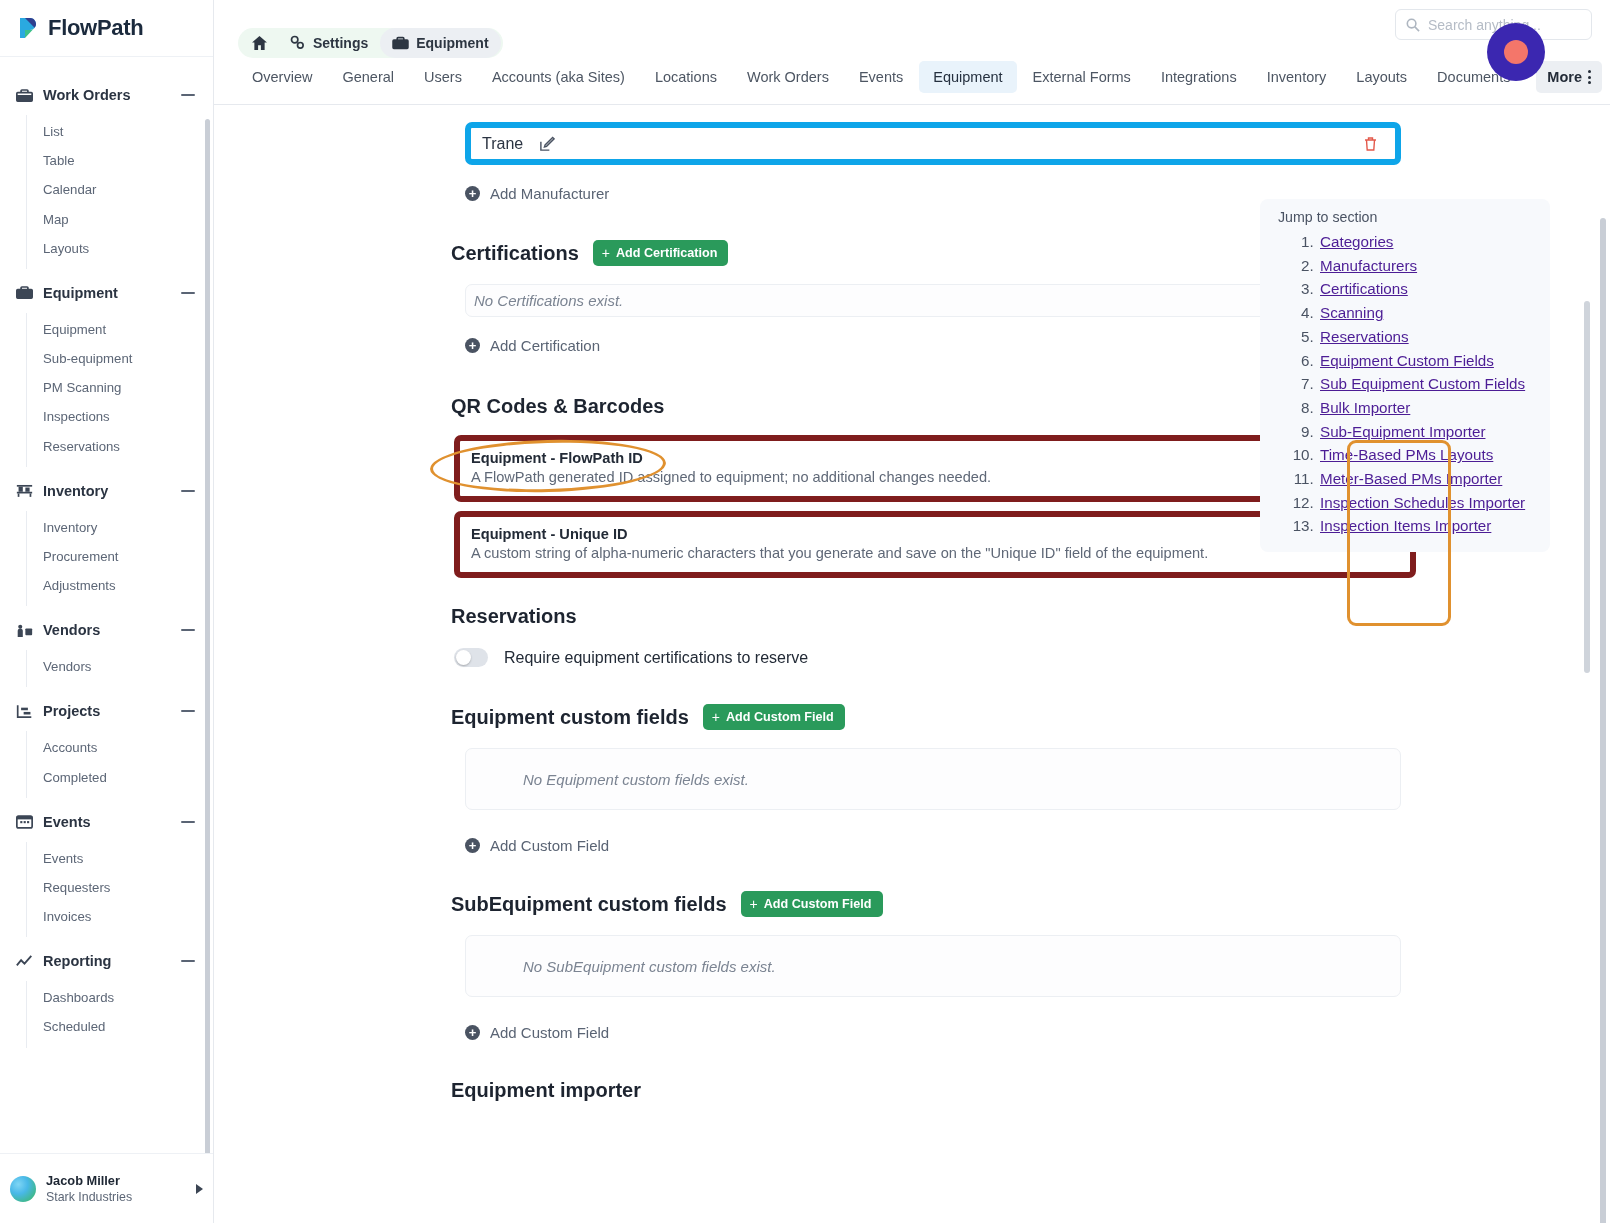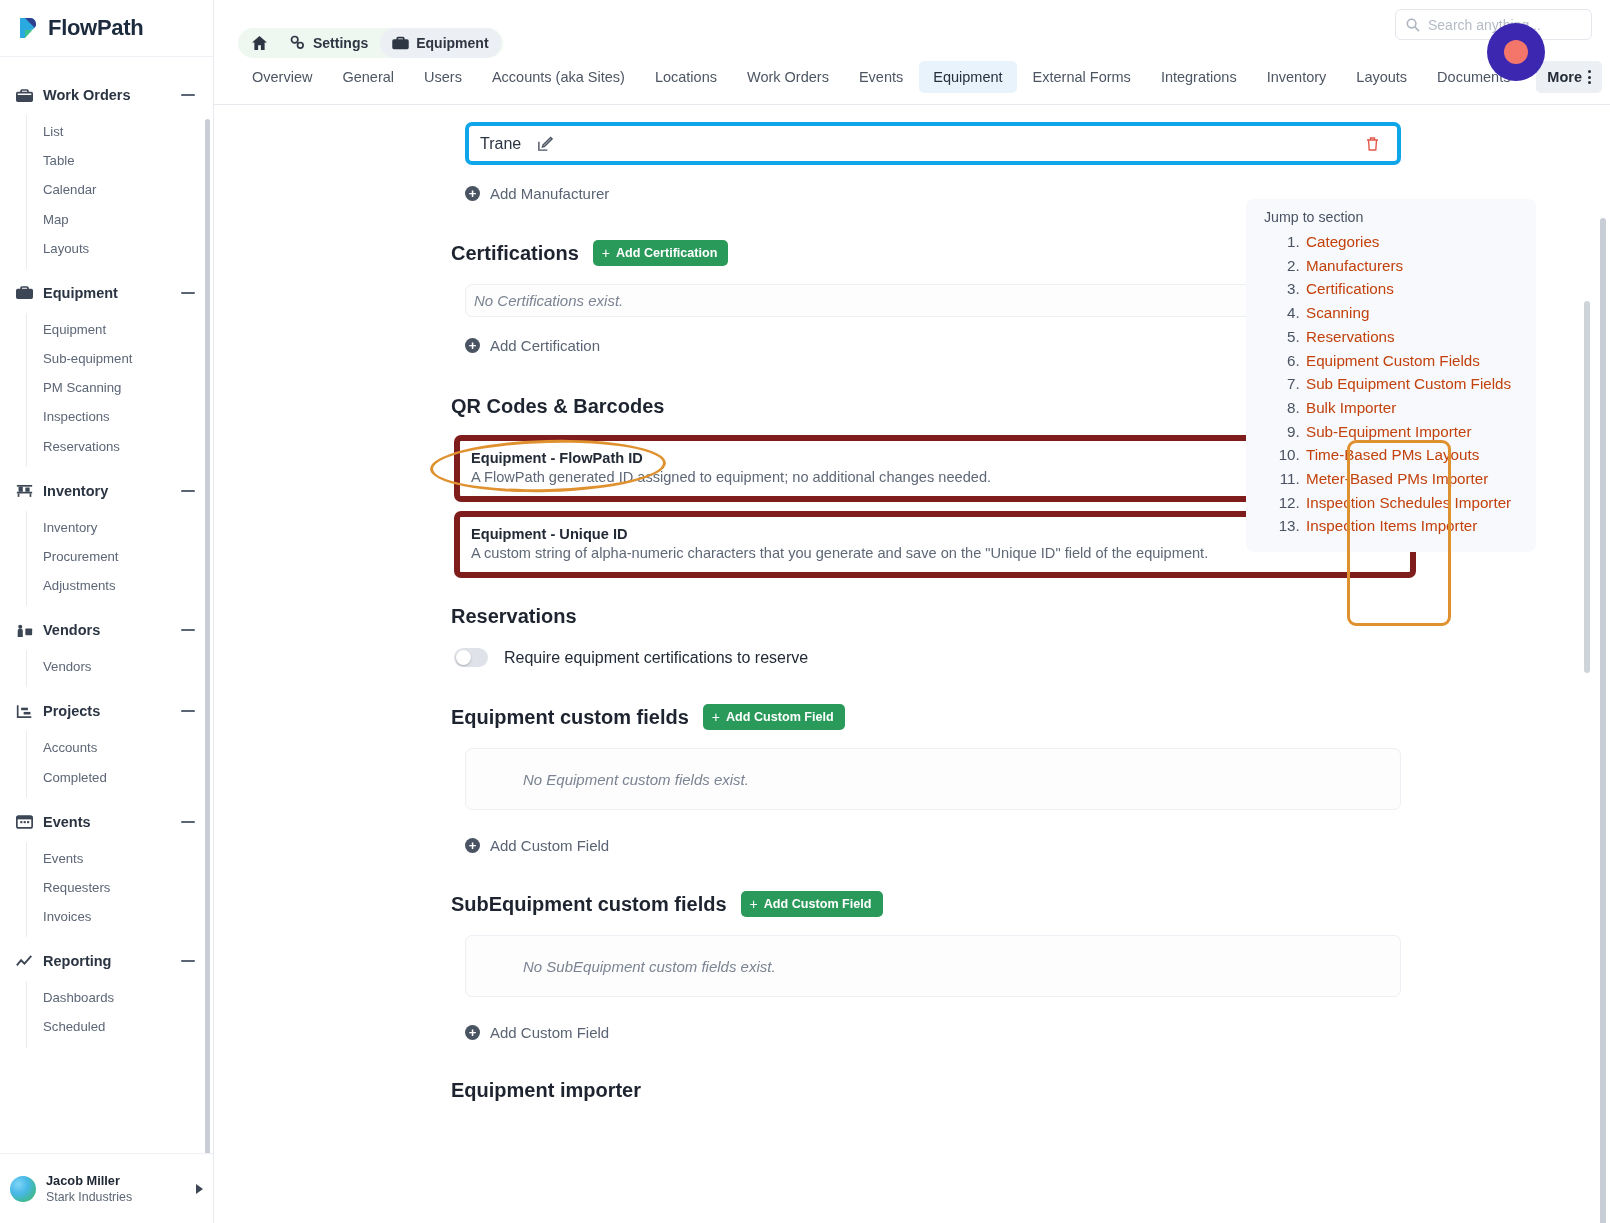--- a/index.html
+++ b/index.html
@@ -145,21 +145,21 @@
 
   
   .content {
     position: absolute; left: 0; right: 0; top: 106px; bottom: 0;
     overflow: hidden; background: #fff;
   }
   .content-inner { padding: 16px 0 0 0; position: relative; }
 
   .row-card {
     margin: 0 0 0 251px; width: 936px;
-    border: 4px solid #0ea5e9; border-radius: 7px;
+    border: 6px solid #0ea5e9; border-radius: 7px;
     height: 43px; display: flex; align-items: center;
     padding: 0 12px 0 11px;
   }
   .row-card .rname { font-size: 16px; color: #2b3442; }
   .pencil-btn {
     margin-left: 10px; width: 28px; height: 28px;
     display: flex; align-items: center; justify-content: center;
     border-radius: 5px; cursor: pointer; color: #4a5362;
   }
   .trash-btn {
@@ -230,37 +230,37 @@
   }
   .toggle::after {
     content: ""; position: absolute; left: 2px; top: 2px;
     width: 15px; height: 15px; border-radius: 50%; background: #fff;
     box-shadow: 0 1px 2px rgba(0,0,0,.25);
   }
   .toggle-label { font-size: 16px; color: #222a36; }
 
   
   .jump-panel {
-    position: absolute; right: 74px; top: 93px;
+    position: absolute; right: 60px; top: 93px;
     width: 290px; min-height: 345px;
     background: #f7f9fc;
     border-radius: 8px;
     padding: 10px 0 14px 0;
   }
   .jump-title {
     font-size: 14.2px; color: #4a5363;
     margin: 0 0 5px 18px;
   }
   .jump-list {
     list-style: decimal; margin: 0 0 0 58px; padding: 0;
     color: #4a5363; font-size: 15.2px; line-height: 1.56;
   }
   .jump-list li { padding-left: 2px; }
   .jump-list a {
-    color: #c2410c; cursor: pointer;
+    color: #4c1d95; text-decoration: underline; cursor: pointer;
     white-space: nowrap;
   }
 
   
   .sc-outer {
     position: absolute; right: 4px; top: 112px;
     width: 6px; height: 1090px; border-radius: 4px; background: #c9ced6;
   }
   .sc-inner {
     position: absolute; right: 20px; top: 195px;

